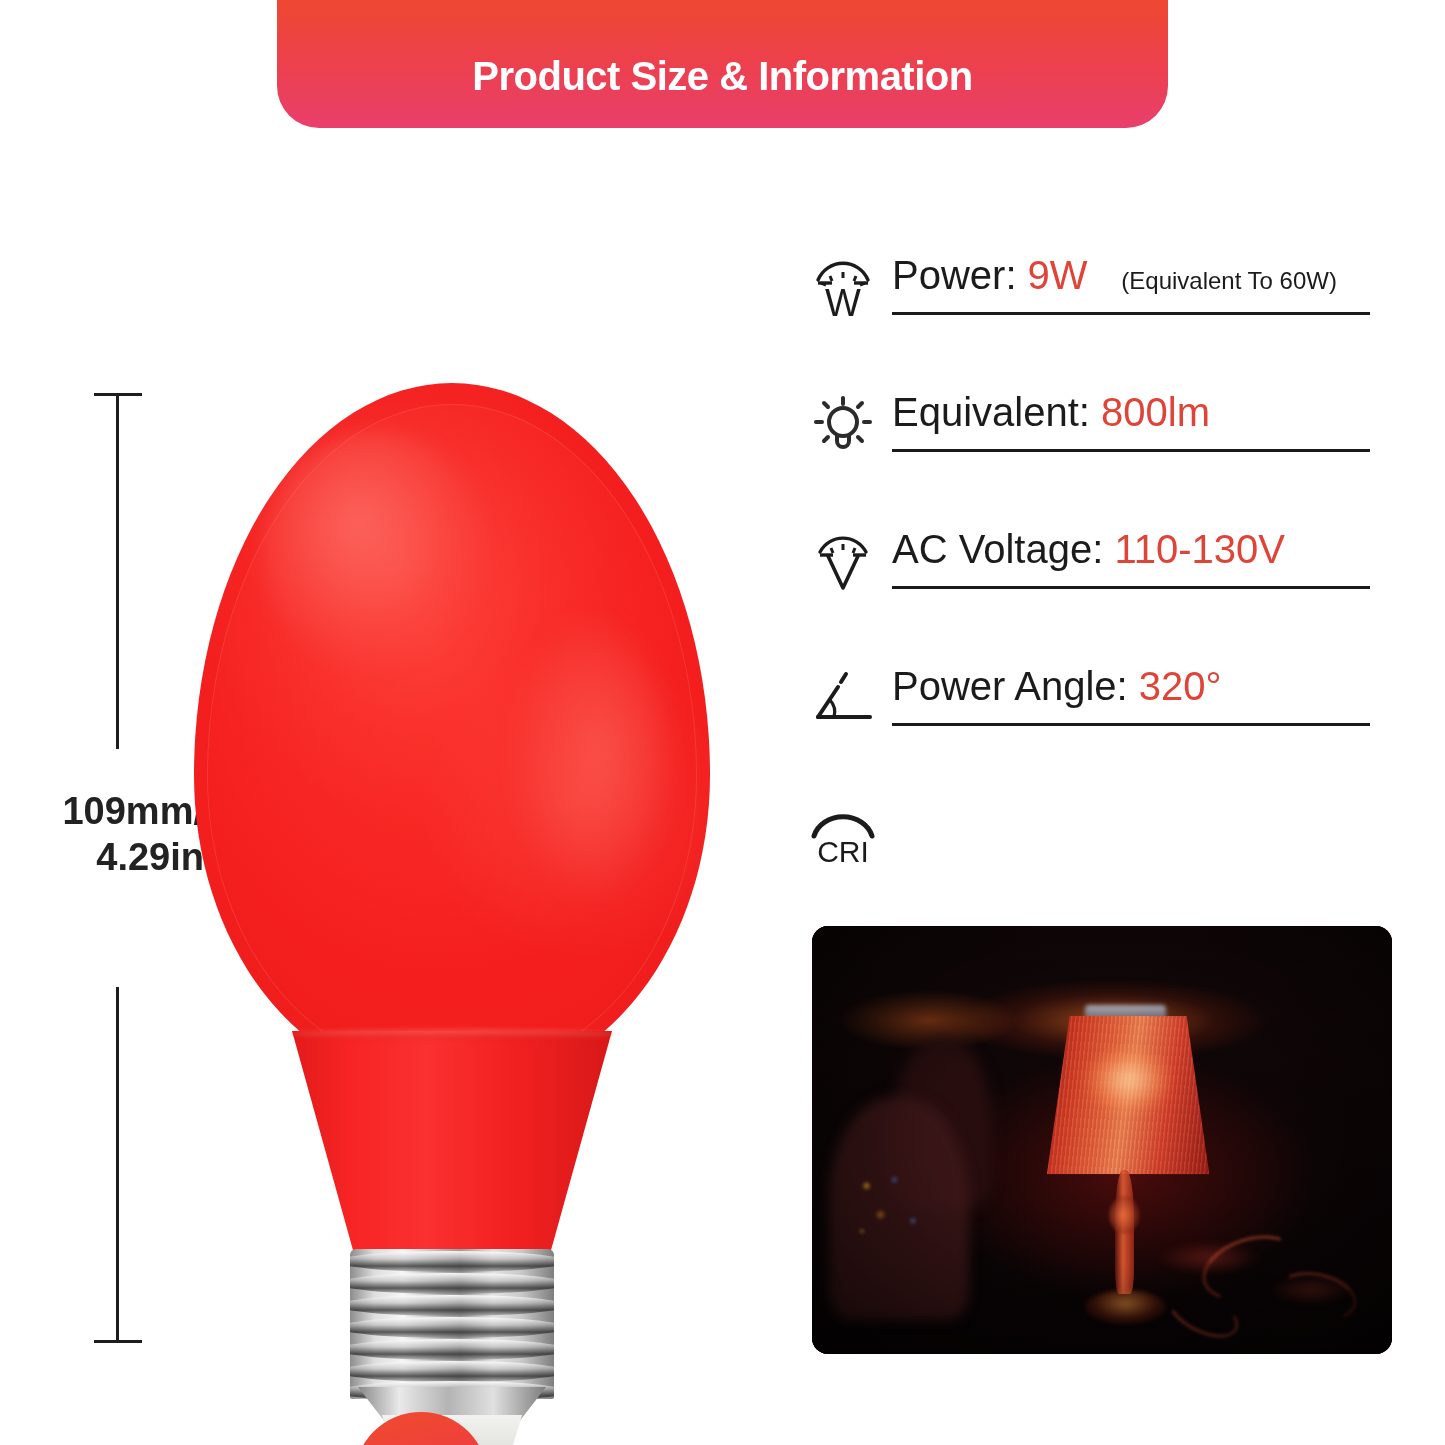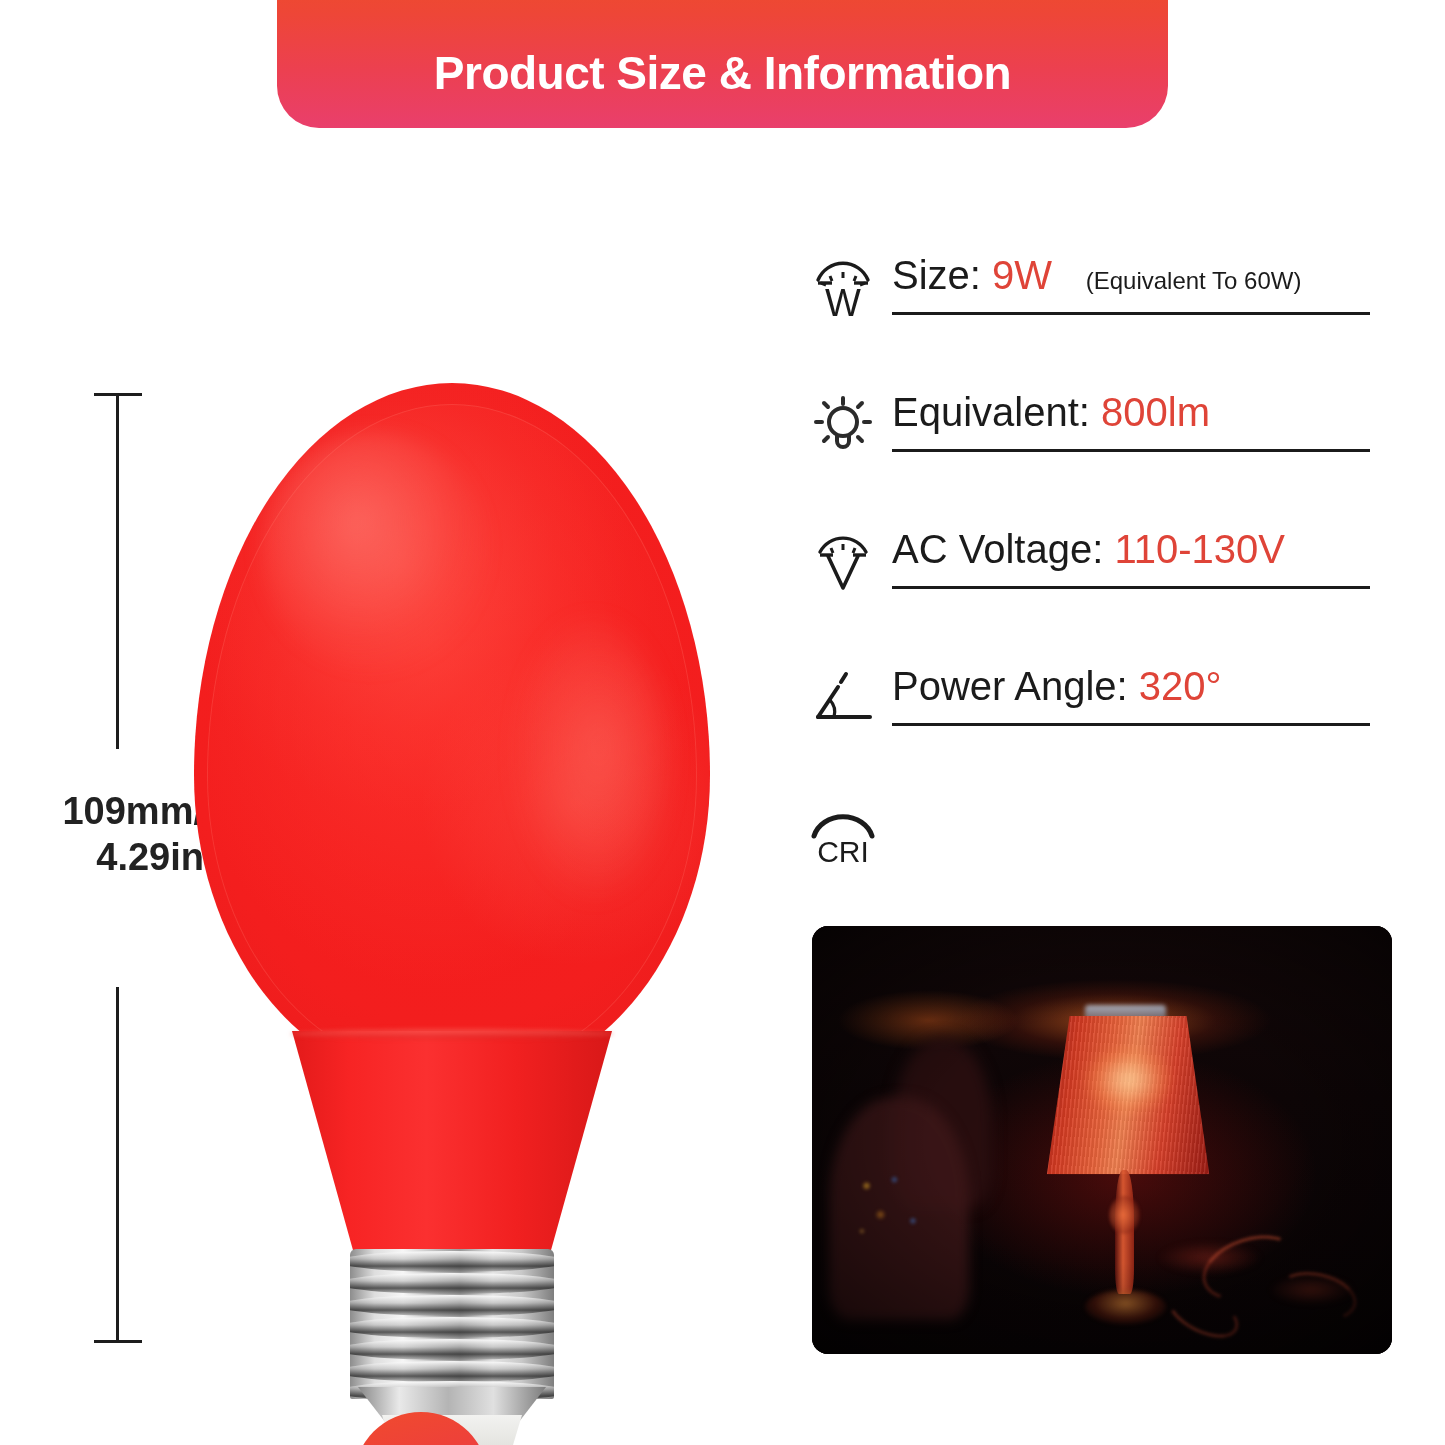--- a/index.html
+++ b/index.html
@@ -26,21 +26,21 @@
     height: 146px;
     background: linear-gradient(180deg, #ED4B2E 0%, #EE4637 22%, #EC4050 60%, #E93F6C 100%);
     border-radius: 0 0 42px 42px;
     display: flex;
     align-items: flex-end;
     justify-content: center;
     padding-bottom: 32px;
   }
   #header-title {
     color: #ffffff;
-    font-size: 46px;
+    font-size: 40px;
     font-weight: 700;
     letter-spacing: -0.5px;
     line-height: 1;
     white-space: nowrap;
   }
 
   
   #product-panel {
     position: absolute;
     left: 0; top: 128px;
@@ -458,21 +458,21 @@
           <line x1="20" y1="18" x2="22" y2="23" stroke="#1b1b1b" stroke-width="3"></line>
           <line x1="46" y1="18" x2="44" y2="23" stroke="#1b1b1b" stroke-width="3"></line>
           <line x1="11" y1="25" x2="16" y2="27" stroke="#1b1b1b" stroke-width="3"></line>
           <line x1="55" y1="25" x2="50" y2="27" stroke="#1b1b1b" stroke-width="3"></line>
           <line x1="8" y1="25" x2="22" y2="25" stroke="#1b1b1b" stroke-width="3.4"></line>
           <line x1="44" y1="25" x2="58" y2="25" stroke="#1b1b1b" stroke-width="3.4"></line>
           <text x="33" y="58" font-family="'Liberation Sans', sans-serif" font-size="38" font-weight="400" fill="#1b1b1b" text-anchor="middle">W</text>
         </svg>
       </div>
       <div class="spec-body">
-        <div class="spec-text"><span>Size: </span><span class="spec-value">9W</span><span class="spec-note"> (Equivalent To 60W)</span></div>
+        <div class="spec-text"><span>Power: </span><span class="spec-value">9W</span><span class="spec-note"> (Equivalent To 60W)</span></div>
         <div class="spec-rule"></div>
       </div>
     </div>
 
     <div class="spec-row" id="row-brightness">
       <div class="spec-icon">
         <svg width="66" height="62" viewBox="0 0 66 62">
           <circle cx="33" cy="27" r="14" fill="none" stroke="#2b2b2b" stroke-width="4"></circle>
           <path d="M27 39 L27 46 A6 6 0 0 0 39 46 L39 39" fill="none" stroke="#2b2b2b" stroke-width="4" stroke-linejoin="round"></path>
           <line x1="33" y1="3" x2="33" y2="9" stroke="#2b2b2b" stroke-width="4" stroke-linecap="round"></line>

